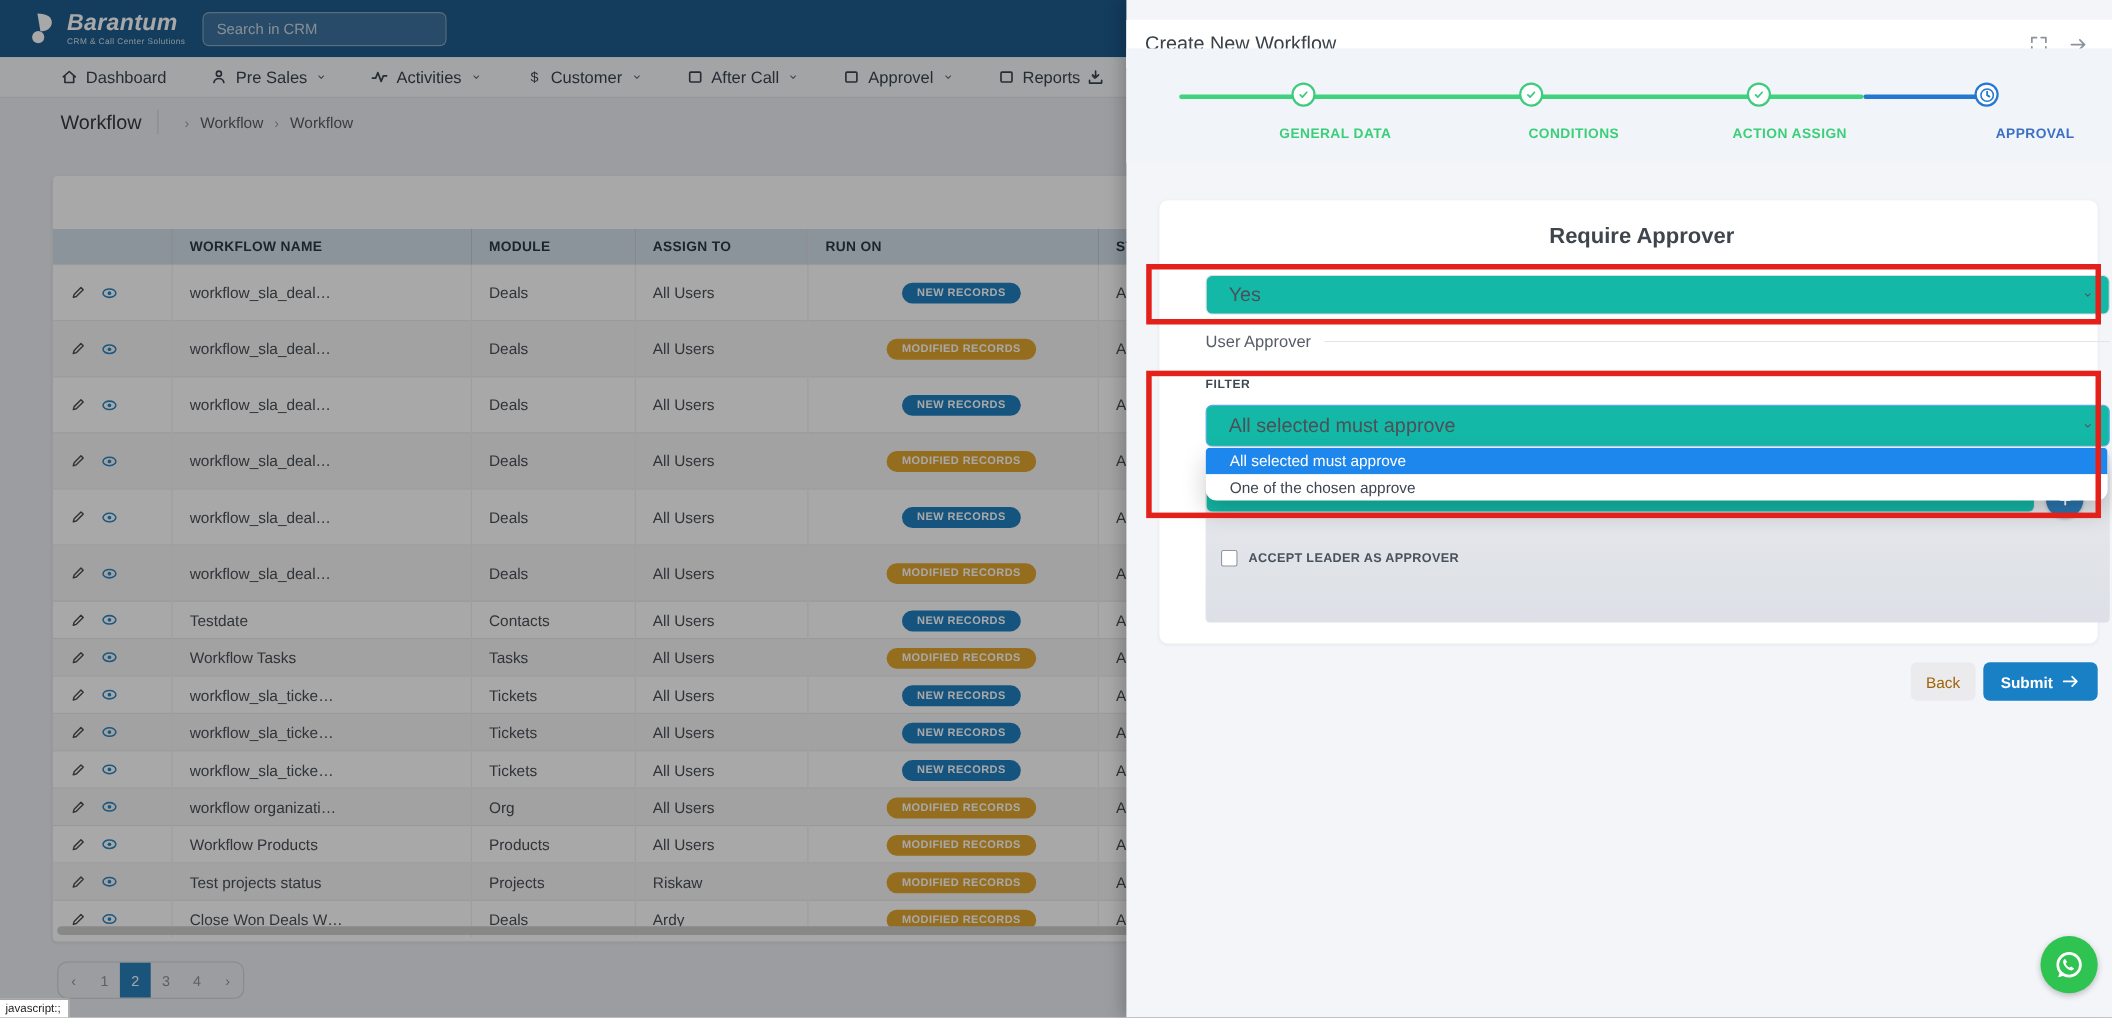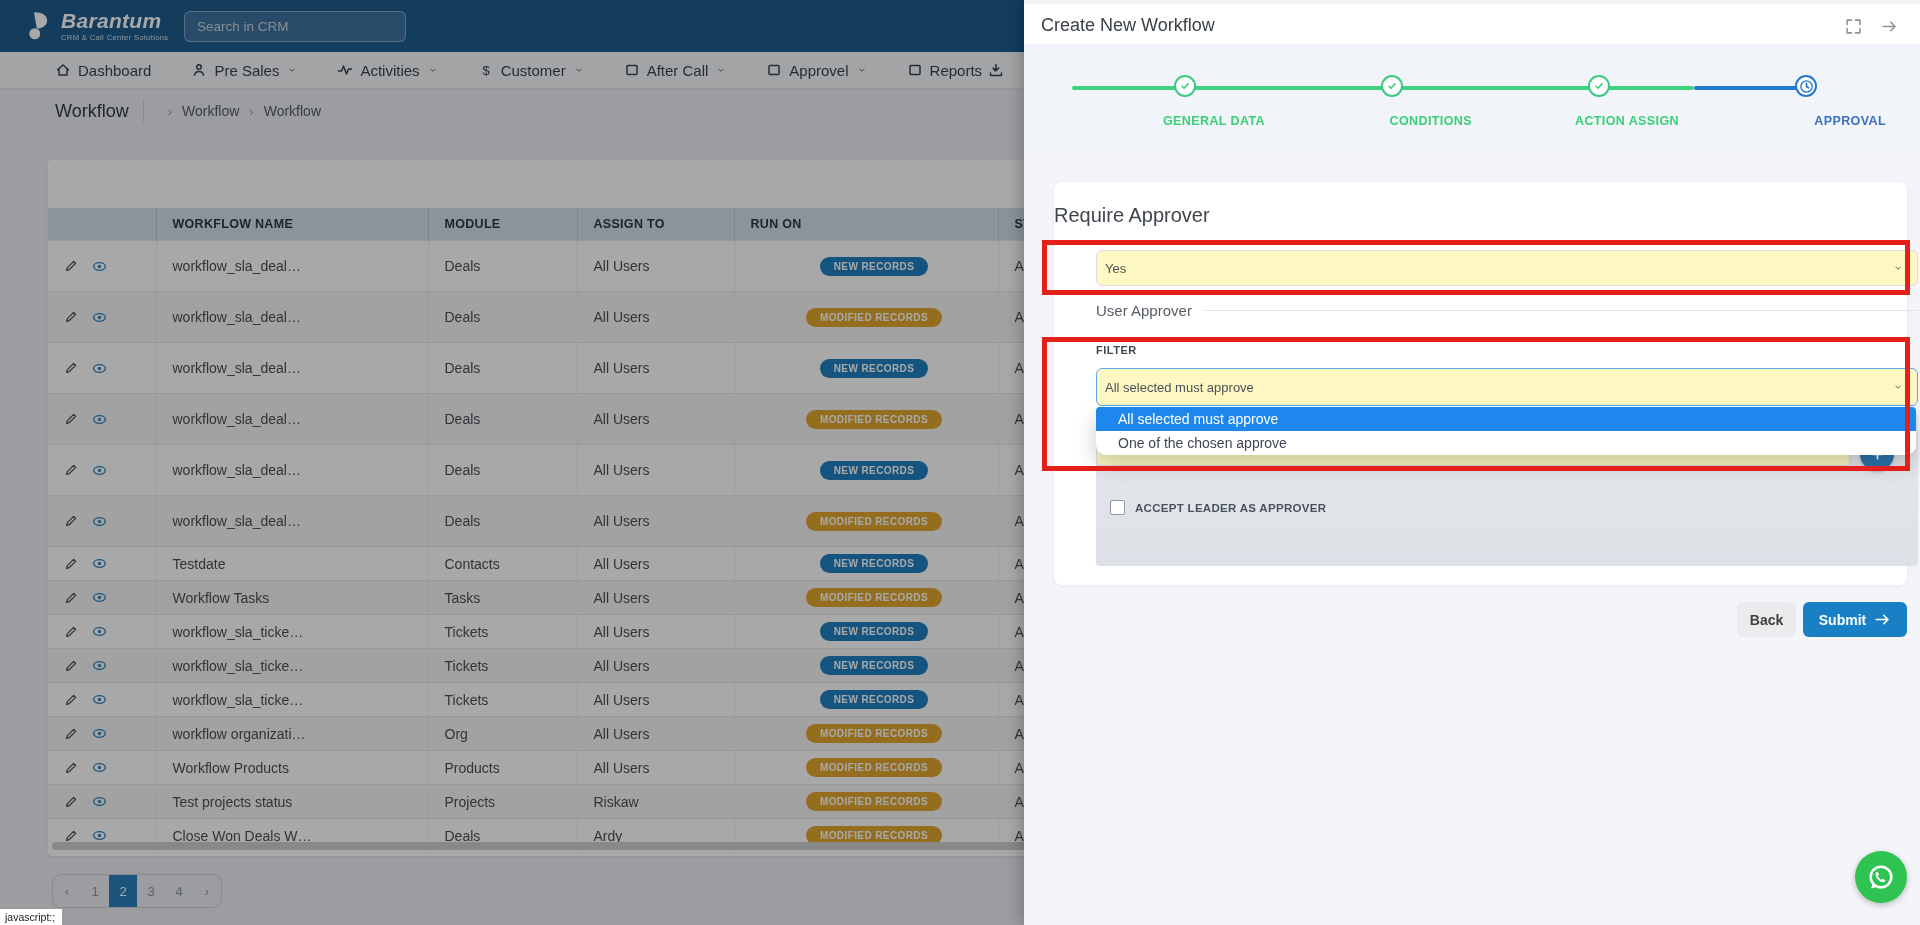--- a/index.html
+++ b/index.html
@@ -52,41 +52,41 @@
          display:flex;align-items:stretch;overflow:hidden}
   .pg{width:28px;display:flex;align-items:center;justify-content:center;font-size:13px;color:#8c949c;cursor:pointer}
   .pg.active{background:#2980b9;color:#fff}
 
   
   .overlay{position:absolute;inset:0;background:rgba(0,0,0,.34);z-index:10}
 
   
   .drawer{position:absolute;left:1024px;top:0;width:896px;height:925px;background:#f4f5f9;z-index:20;
           box-shadow:-4px 0 14px rgba(0,0,0,.22)}
-  .d-header{position:absolute;left:0;top:4px;width:100%;height:44px;background:#fff;border-bottom:1px solid #0ea5e9}
+  .d-header{position:absolute;left:0;top:18px;width:100%;height:44px;background:#fff;border-bottom:1px solid #0ea5e9}
   .d-title{position:absolute;left:17px;top:11px;font-size:18px;font-weight:500;color:#3a4148}
   .d-hic{position:absolute;top:14px;color:#8a939c;cursor:pointer}
   .d-hic.expand{right:58px}.d-hic.fwd{right:22px}
 
   .stepper{position:absolute;left:0;top:44px;width:100%;height:104px;background:#f1f4f8}
   .sline{position:absolute;top:42px;height:4px;border-radius:2px}
   .sline.green{left:48px;width:622px;background:#3ed47f}
   .sline.blue{left:670px;width:112px;background:#2478cd}
   .scircle{position:absolute;top:31px;width:22px;height:22px;border-radius:50%;background:#fff;box-sizing:border-box;
            display:flex;align-items:center;justify-content:center}
   .scircle.done{border:2px solid #3ecb7d;color:#3ecb7d}
   .scircle.current{border:2px solid #2478cd;color:#2478cd}
   .slabel{position:absolute;top:70px;width:160px;margin-left:-80px;text-align:right;font-size:12.5px;font-weight:600;letter-spacing:.4px}
   .slabel.done{color:#3bcf7a}.slabel.current{color:#3a6fc4}
 
   .d-card{position:absolute;left:30px;top:182px;width:853px;height:403px;background:#fff;border-radius:8px;
           box-shadow:0 1px 4px rgba(20,30,60,.06)}
-  .ra-head{position:absolute;left:0;top:22px;width:100%;text-align:left;font-size:20px;font-weight:400;color:#3f454c}
-  .sel{box-sizing:border-box;background:#fef9c3;border:1px solid #d9dde3;border-radius:6px;display:flex;align-items:center;
-       font-size:13px;color:#4b5158;padding-left:8px;cursor:pointer}
+  .ra-head{position:absolute;left:12px;top:22px;width:100%;text-align:center;font-size:20px;font-weight:700;color:#3f454c}
+  .sel{box-sizing:border-box;background:#14b8a6;border:1px solid #d9dde3;border-radius:6px;display:flex;align-items:center;
+       font-size:18px;color:#4b5158;padding-left:20px;cursor:pointer}
   .sel .chev{position:absolute;right:14px;color:#555}
   .sel-yes{position:absolute;left:42px;top:68px;width:822px;height:36px}
   .ua-row{position:absolute;left:42px;top:120px;width:822px;display:flex;align-items:center;gap:12px}
   .ua-label{font-size:15px;color:#565d66;white-space:nowrap}
   .ua-line{flex:1;height:1px;background:#e2e5e9}
   .flt-label{position:absolute;left:42px;top:162px;font-size:11px;font-weight:700;letter-spacing:.5px;color:#3e4953}
   .sel-filter{position:absolute;left:42px;top:186px;width:822px;height:38px;border:1.5px solid #5aabea}
   .gray-panel{position:absolute;left:42px;top:230px;width:822px;height:154px;border-radius:4px;
               background:linear-gradient(180deg,#e7e9ed,#dde0e6)}
   .sel-user{position:absolute;left:0px;top:18px;width:754px;height:36px}
@@ -96,21 +96,21 @@
   .cb-box{width:15px;height:15px;border:1.5px solid #8f98a2;border-radius:2px;background:#fff;box-sizing:border-box}
   .cb-label{font-size:11.5px;font-weight:700;letter-spacing:.3px;color:#47525d}
 
   .dd-list{position:absolute;left:42px;top:225px;width:820px;background:#fff;border-radius:4px 4px 10px 10px;
            box-shadow:0 10px 22px rgba(0,0,0,.20);overflow:hidden;z-index:5}
   .dd-opt{height:24px;display:flex;align-items:center;padding-left:22px;font-size:14px;color:#3f4650;cursor:pointer}
   .dd-opt.selected{background:#1e87ee;color:#fff}
 
   .d-btns{position:absolute;left:0;top:602px;width:883px;display:flex;justify-content:flex-end;gap:7px}
   .btn{height:35px;border-radius:6px;display:flex;align-items:center;justify-content:center;font-size:14px;cursor:pointer;box-sizing:border-box}
-  .btn-back{width:59px;background:#ebebed;color:#404040;font-weight:700}
+  .btn-back{width:59px;background:#ebebed;color:#a16207;font-weight:400}
   .btn-submit{width:104px;background:#1a80c6;color:#fff;font-weight:600;gap:8px}
 
   
   .anno{position:absolute;border:5px solid #e32019;z-index:30;box-sizing:border-box}
   .anno1{left:1042px;top:240px;width:868px;height:55px}
   .anno2{left:1042px;top:337px;width:868px;height:134px}
   .whatsapp{position:absolute;left:1855px;top:851px;width:52px;height:52px;border-radius:50%;background:#2fc351;z-index:50;
             display:flex;align-items:center;justify-content:center;cursor:pointer;box-shadow:0 2px 6px rgba(0,0,0,.25)}
   .status-tip{position:absolute;left:0;bottom:0;background:#fff;border:1px solid #9b9b9b;border-left:none;border-bottom:none;
               font-size:10.5px;color:#222;padding:2px 7px 2px 5px;z-index:50}

